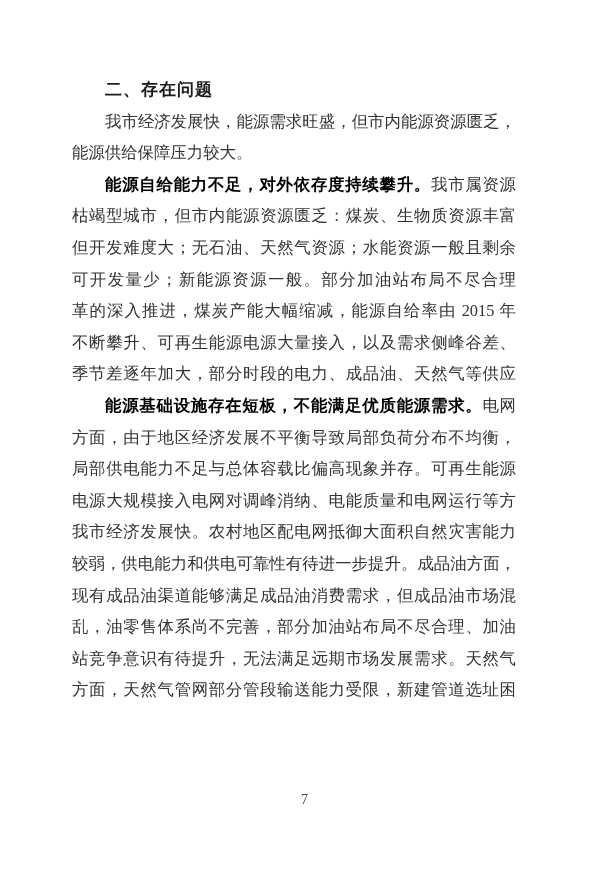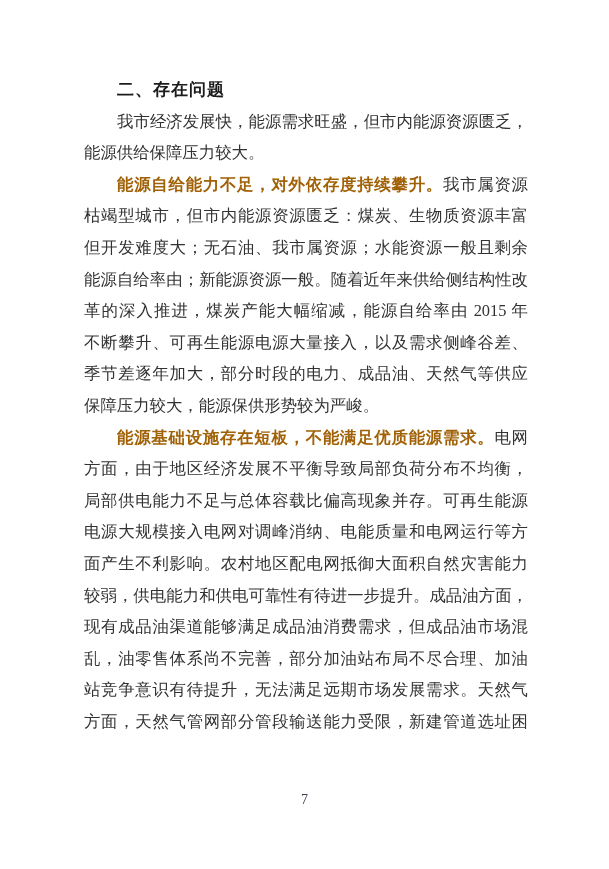--- a/index.html
+++ b/index.html
@@ -10,21 +10,21 @@
   .page {
     position: relative;
     width: 609px;
     height: 869px;
     background: #ffffff;
     overflow: hidden;
     font-family: "Liberation Serif", "DejaVu Serif", serif;
   }
   .text-block {
     position: absolute;
-    left: 84px;
+    left: 72px;
     top: 74px;
     width: 444px;
     font-size: 16.4px;
     line-height: 31.6px;
     color: #323232;
   }
   .heading {
     font-weight: bold;
     color: #1b1b1b;
     padding-left: 33px; 
@@ -41,21 +41,21 @@
   .line.indent {
     padding-left: 33px; 
   }
   .line.short {
     text-align: right;
     text-align-last: left;
     -moz-text-align-last: left;
   }
   .bold {
     font-weight: bold;
-    color: #a16207;
+    color: #000000;
   }
   .pagenum {
     position: absolute;
     left: 0;
     top: 791px;
     width: 609px;
     text-align: center;
     font-size: 14px;
     line-height: 18px;
     color: #3d4450;
@@ -66,31 +66,30 @@
 
 <div class="page">
   <div class="text-block">
 
     <div class="heading">二、存在问题</div>
 
     <div class="line indent"><span class="bold"></span><span>我市经济发展快，能源需求旺盛，但市内能源资源匮乏，</span></div>
     <div class="line short"><span class="bold"></span><span>能源供给保障压力较大。</span></div>
     <div class="line indent"><span class="bold">能源自给能力不足，对外依存度持续攀升。</span><span>我市属资源</span></div>
     <div class="line"><span class="bold"></span><span>枯竭型城市，但市内能源资源匮乏：煤炭、生物质资源丰富</span></div>
-    <div class="line"><span class="bold"></span><span>但开发难度大；无石油、我市属资源；水能资源一般且剩余</span></div>
-    <div class="line"><span class="bold"></span><span>能源自给率由；新能源资源一般。随着近年来供给侧结构性改</span></div>
+    <div class="line"><span class="bold"></span><span>但开发难度大；无石油、天然气资源；水能资源一般且剩余</span></div>
+    <div class="line"><span class="bold"></span><span>可开发量少；新能源资源一般。部分加油站布局不尽合理</span></div>
     <div class="line"><span class="bold"></span><span>革的深入推进，煤炭产能大幅缩减，能源自给率由 2015 年</span></div>
     <div class="line"><span class="bold"></span><span>不断攀升、可再生能源电源大量接入，以及需求侧峰谷差、</span></div>
     <div class="line"><span class="bold"></span><span>季节差逐年加大，部分时段的电力、成品油、天然气等供应</span></div>
-    <div class="line short"><span class="bold"></span><span>保障压力较大，能源保供形势较为严峻。</span></div>
     <div class="line indent"><span class="bold">能源基础设施存在短板，不能满足优质能源需求。</span><span>电网</span></div>
     <div class="line"><span class="bold"></span><span>方面，由于地区经济发展不平衡导致局部负荷分布不均衡，</span></div>
     <div class="line"><span class="bold"></span><span>局部供电能力不足与总体容载比偏高现象并存。可再生能源</span></div>
     <div class="line"><span class="bold"></span><span>电源大规模接入电网对调峰消纳、电能质量和电网运行等方</span></div>
-    <div class="line"><span class="bold"></span><span>面产生不利影响。农村地区配电网抵御大面积自然灾害能力</span></div>
+    <div class="line"><span class="bold"></span><span>我市经济发展快。农村地区配电网抵御大面积自然灾害能力</span></div>
     <div class="line"><span class="bold"></span><span>较弱，供电能力和供电可靠性有待进一步提升。成品油方面，</span></div>
     <div class="line"><span class="bold"></span><span>现有成品油渠道能够满足成品油消费需求，但成品油市场混</span></div>
     <div class="line"><span class="bold"></span><span>乱，油零售体系尚不完善，部分加油站布局不尽合理、加油</span></div>
     <div class="line"><span class="bold"></span><span>站竞争意识有待提升，无法满足远期市场发展需求。天然气</span></div>
     <div class="line"><span class="bold"></span><span>方面，天然气管网部分管段输送能力受限，新建管道选址困</span></div>
 
   </div>
 
   <div class="pagenum">7</div>
 </div>

